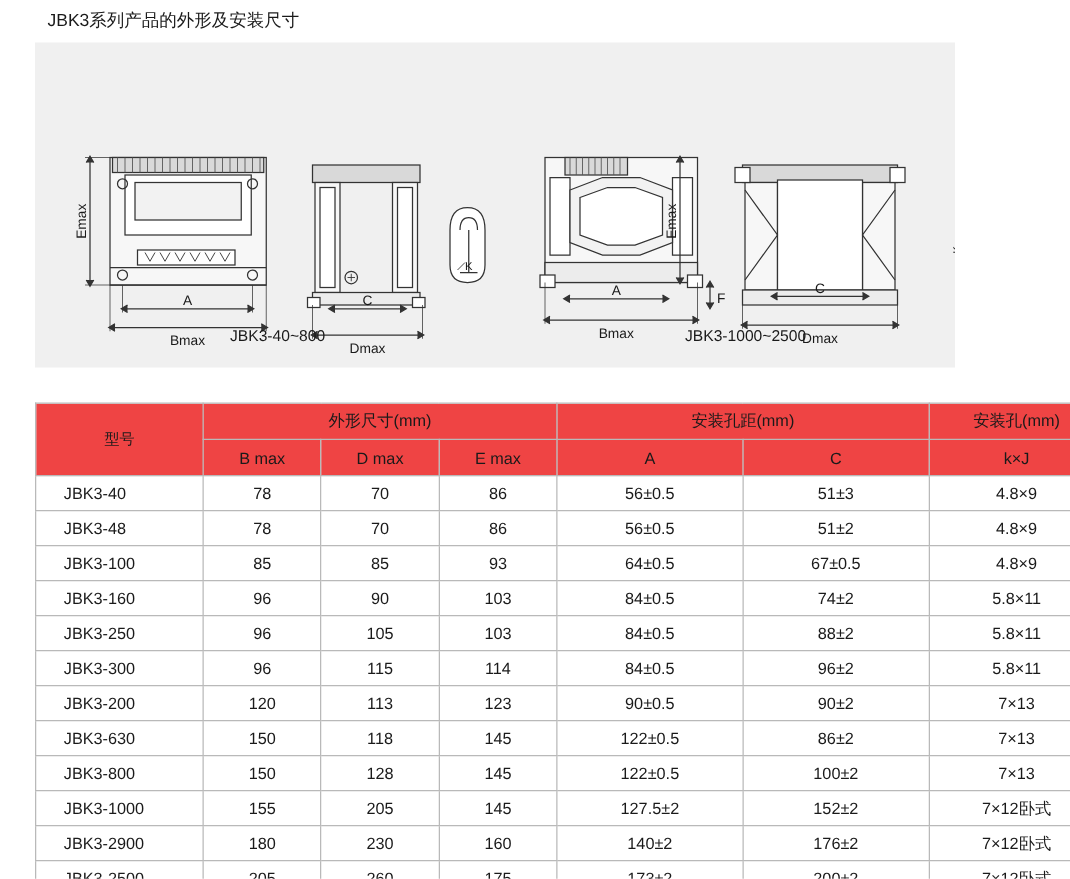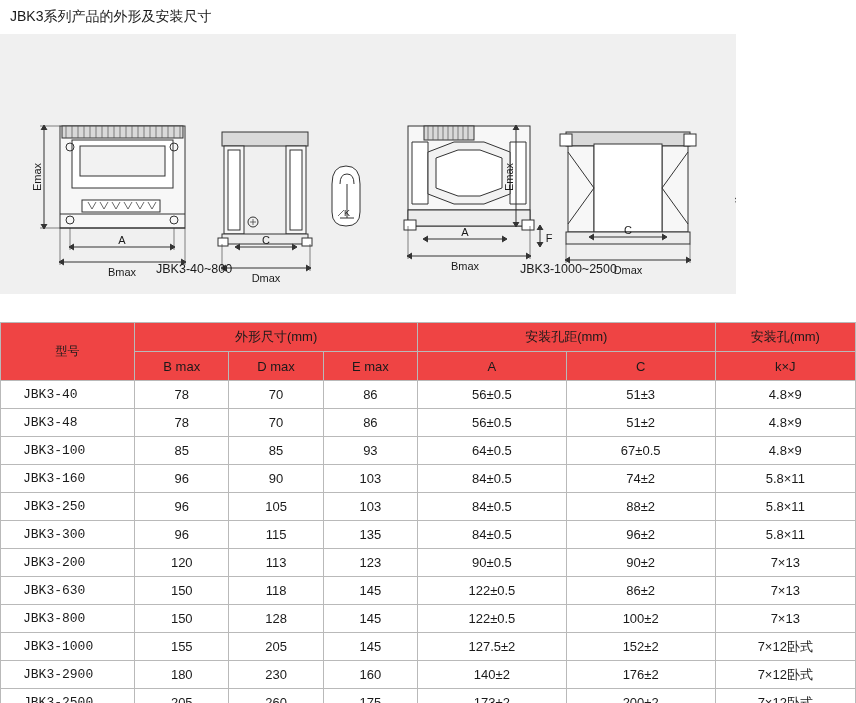--- a/index.html
+++ b/index.html
@@ -11,20 +11,21 @@
     height: 703px;
     background: #ffffff;
     font-family: "Liberation Sans", sans-serif;
     color: #1a1a1a;
     overflow: hidden;
   }
   .page {
     position: relative;
     width: 736px;
     height: 703px;
+    padding-left: 28px;
   }
   
   .title-bar {
     height: 34px;
     display: flex;
     align-items: center;
     padding-left: 10px;
     font-size: 14px;
     color: #1a1a1a;
     background: #ffffff;
@@ -75,21 +76,20 @@
     height: 54px;
     font-size: 12px;
   }
   table.spec tbody td {
     height: 25px;
     background: #ffffff;
   }
   table.spec tbody td.model {
     text-align: left;
     padding-left: 22px;
-    font-family: Liberation Mono, monospace;
   }
   .colgrp-model { width: 128px; }
   .colgrp-dim { width: 90px; }
   .colgrp-hole { width: 142px; }
   .colgrp-kj { width: 134px; }
 </style>
 </head>
 <body>
 
 <div class="page">
@@ -367,21 +367,21 @@
         <td>105</td>
         <td>103</td>
         <td>84±0.5</td>
         <td>88±2</td>
         <td>5.8×11</td>
       </tr>
       <tr>
         <td class="model">JBK3-300</td>
         <td>96</td>
         <td>115</td>
-        <td>135</td>
+        <td>114</td>
         <td>84±0.5</td>
         <td>96±2</td>
         <td>5.8×11</td>
       </tr>
       <tr>
         <td class="model">JBK3-200</td>
         <td>120</td>
         <td>113</td>
         <td>123</td>
         <td>90±0.5</td>

